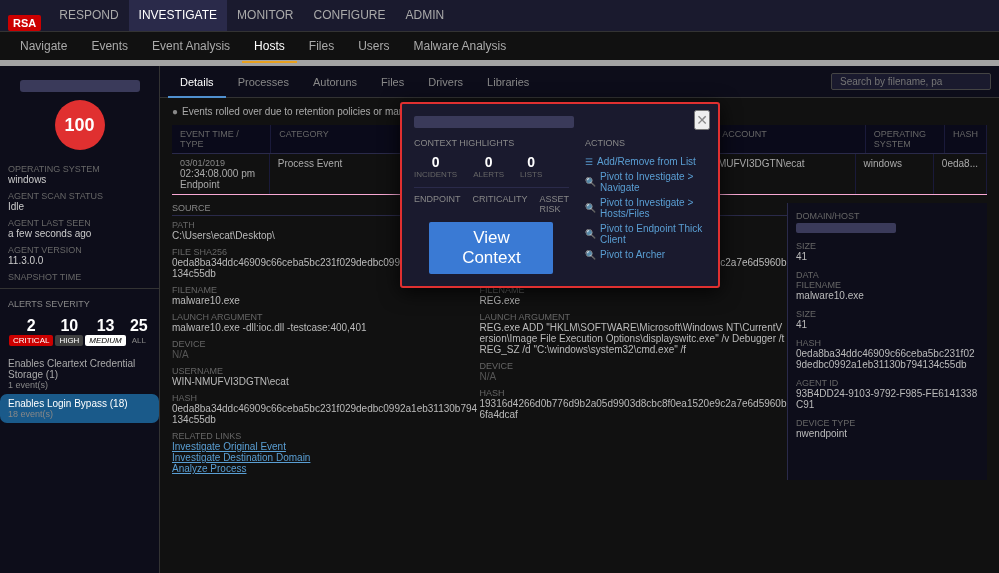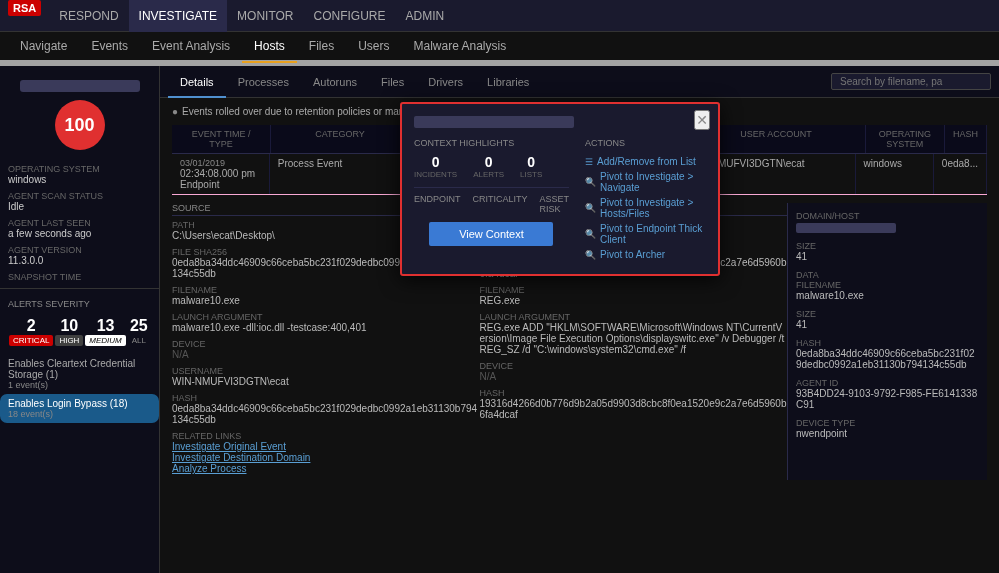--- a/index.html
+++ b/index.html
@@ -1,19 +1,19 @@
 <!DOCTYPE html>
 <html><head>
   <meta charset="utf-8">
   <style>
     * { box-sizing: border-box; margin: 0; padding: 0; }
     body { font-family: 'Segoe UI', Arial, sans-serif; font-size: 11px; background: #1a1a2e; color: #ccc; width: 999px; height: 573px; overflow: hidden; }
 
     
-    .top-nav { background: #1a1a2e; display: flex; align-items: flex-start; height: 32px; padding: 0 8px; border-bottom: 1px solid #333; }
+    .top-nav { background: #1a1a2e; display: flex; align-items: flex-end; height: 32px; padding: 0 8px; border-bottom: 1px solid #333; }
     .rsa-logo { background: #c00; color: #fff; font-weight: bold; font-size: 11px; padding: 2px 5px; margin-right: 8px; border-radius: 2px; }
     .top-nav-item { color: #aaa; padding: 0 10px; font-size: 12px; cursor: pointer; height: 32px; line-height: 32px; }
     .top-nav-item.active { color: #fff; background: #2a2a4a; }
 
     
     .sec-nav { background: #111; display: flex; align-items: center; height: 34px; padding: 0 8px; border-bottom: 6px solid #a3a3a3; }
     .sec-nav-item { color: #aaa; padding: 0 12px; font-size: 12px; cursor: pointer; height: 34px; line-height: 34px; }
     .sec-nav-item.active { color: #fff; border-bottom: 2px solid #e8a020; }
 
     
@@ -76,25 +76,25 @@
     .popup-right { flex: 1; }
     .popup-section-title { color: #888; font-size: 9px; text-transform: uppercase; margin-bottom: 6px; }
     .popup-stat-row { display: flex; gap: 16px; margin-bottom: 8px; }
     .popup-stat { display: flex; flex-direction: column; align-items: center; }
     .popup-stat-num { color: #fff; font-size: 14px; font-weight: bold; }
     .popup-stat-label { color: #666; font-size: 8px; text-transform: uppercase; }
     .popup-row3 { display: flex; gap: 12px; margin-top: 4px; }
     .popup-tag { color: #888; font-size: 9px; }
     .popup-action { color: #5a9fd4; font-size: 10px; cursor: pointer; padding: 2px 0; display: flex; align-items: center; gap: 4px; }
     .popup-action-icon { font-size: 9px; }
-    .popup-btn { background: #3a7ad4; color: #fff; border: none; padding: 6px 16px; font-size: 11px; border-radius: 2px; cursor: pointer; display: block; margin: 8px auto 0; width: 80%; }
+    .popup-btn { background: #3a7ad4; color: #fff; border: none; padding: 6px 16px; font-size: 17px; border-radius: 2px; cursor: pointer; display: block; margin: 8px auto 0; width: 80%; }
 
     .host-header { padding: 6px 8px; text-align: center; }
 
-    .event-table-header { display: flex; background: #0a0a1a; border-bottom: 1px solid #2a2a4a; text-align: center; }
+    .event-table-header { display: flex; background: #0a0a1a; border-bottom: 1px solid #2a2a4a; }
     .event-table-row { display: flex; border-bottom: 1px solid #f9a8d4; }
     .col-action { width: 100px; }
     .col-hostname { width: 140px; }
     .col-useracct { width: 180px; }
     .col-os { width: 80px; }
     .col-hash { flex: 1; }
     .tcell { padding: 4px 8px; font-size: 10px; color: #aaa; border-right: 1px solid #1a1a3a; }
     .tcell.hdr { color: #666; font-size: 9px; text-transform: uppercase; background: #0a0a1a; }
     .tcell-date { font-size: 9px; color: #888; }
   </style>

